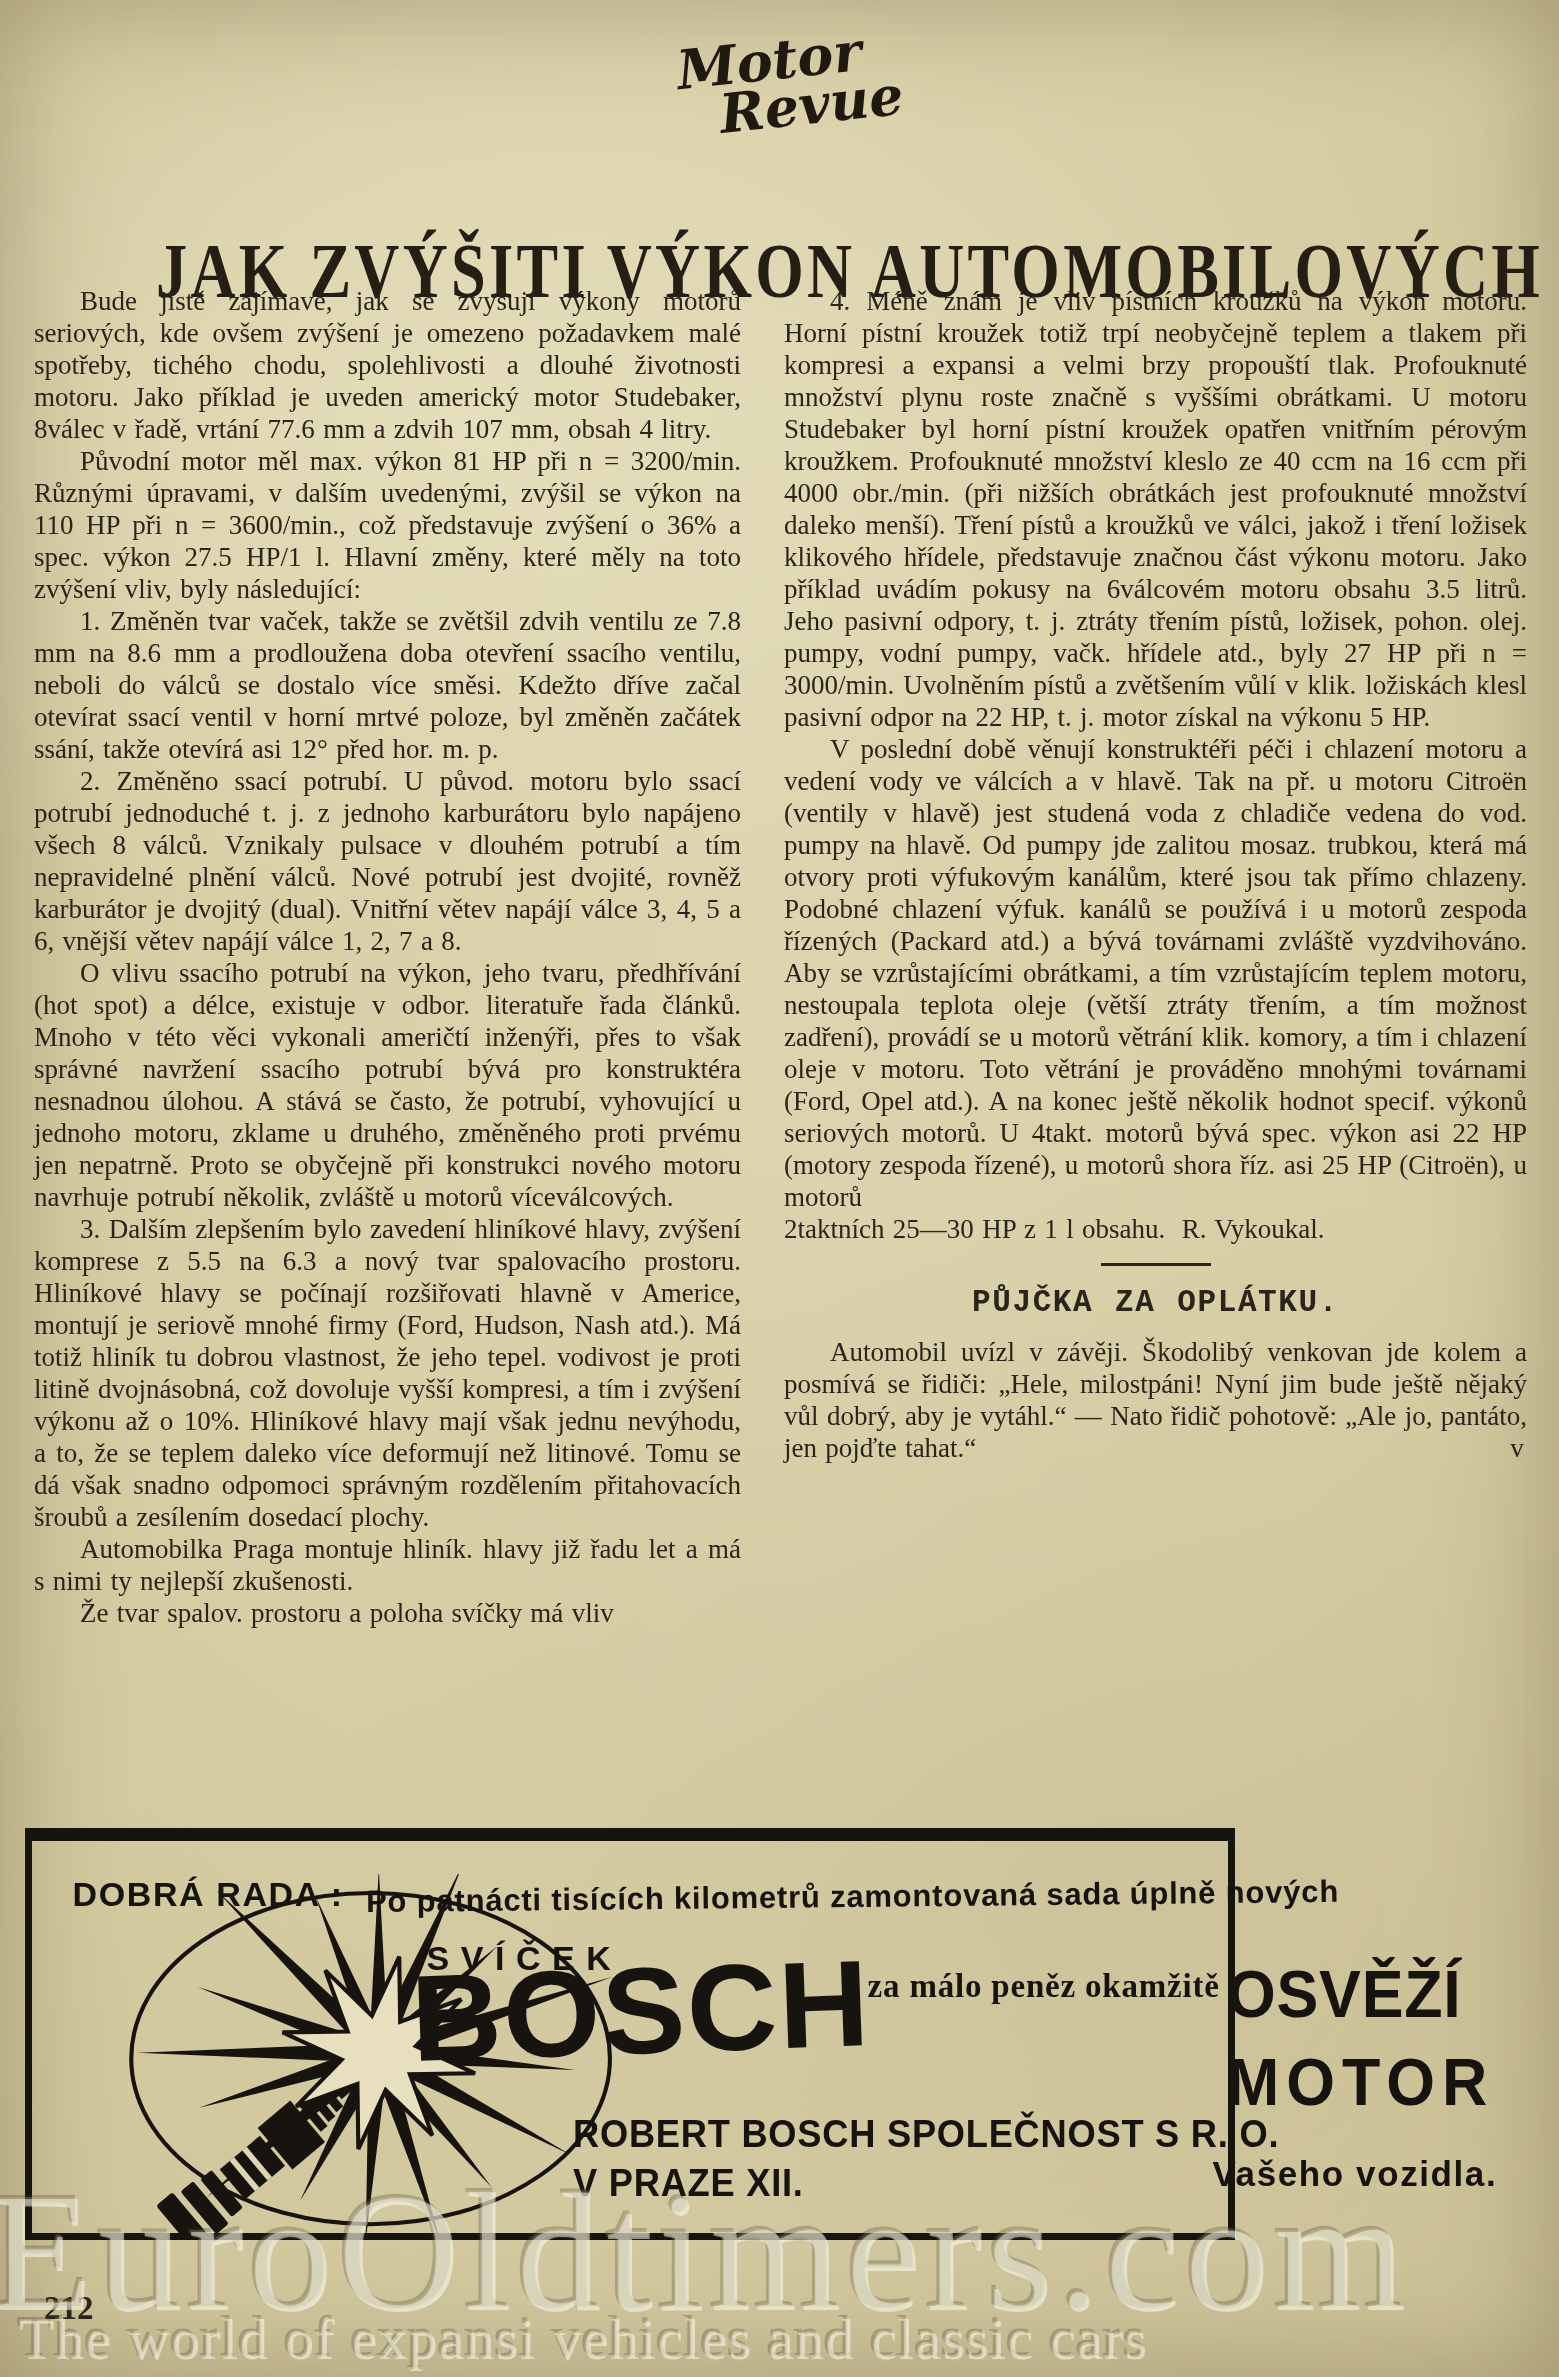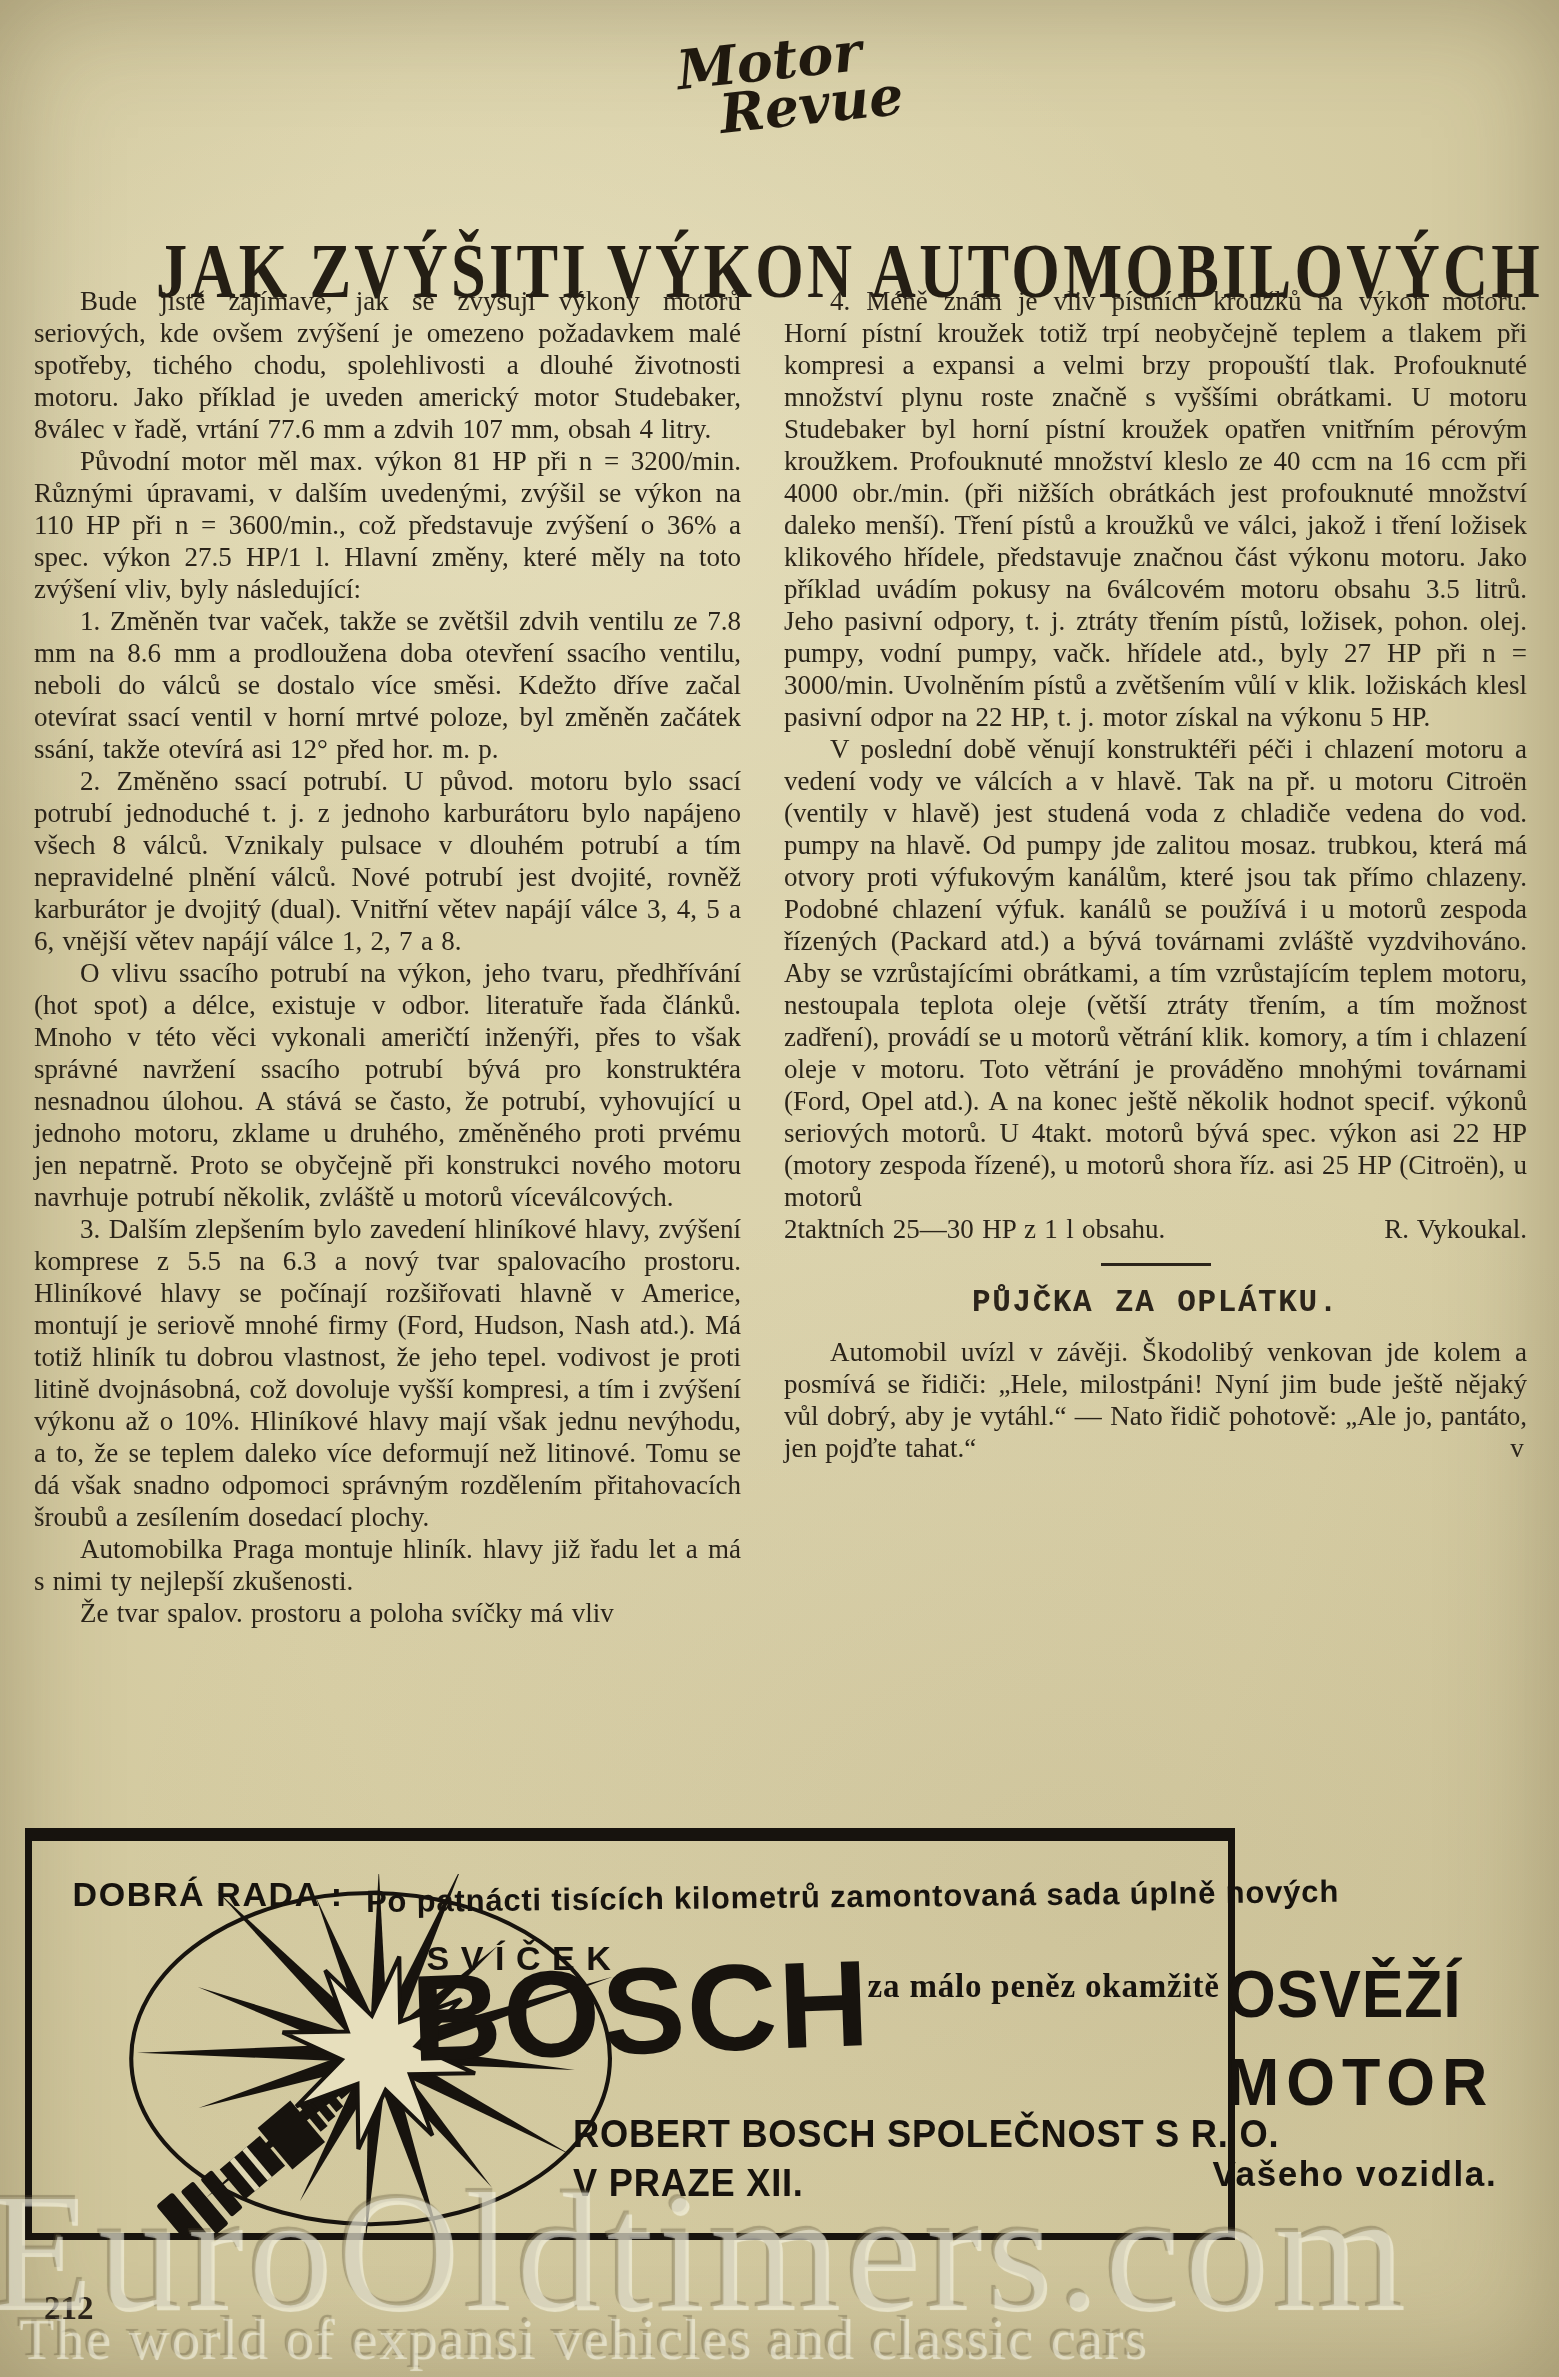--- a/index.html
+++ b/index.html
@@ -32,21 +32,21 @@
     transform:scaleX(0.8);transform-origin:50% 50%;
     white-space:nowrap;color:#241e14;
   }
 
   
   .col{position:absolute;top:285px;font-size:27px;line-height:32px;word-spacing:1.6px;text-align:justify;}
   .col-left{left:34px;width:707px;}
   .col-right{left:784px;width:743px;}
   .col p{margin:0;text-indent:46px;}
   .col p.no-indent{text-indent:0;}
-  .split-line{display:flex;justify-content:space-between;margin:0;gap:8px;}
+  .split-line{display:flex;margin:0;}
   .split-line .author{padding-left:16.4px;}
   .divider{width:110px;height:3.3px;background:#2b241a;margin:18px auto 21px auto;}
   .joke-heading{margin:0 0 16.4px 0;text-align:center;font-size:31px;font-weight:bold;letter-spacing:1.6px;font-family:Liberation Mono, monospace;}
   .catchword{text-align:right;margin-top:-32px;padding-right:3.3px;}
 
   
   .ad{
     position:absolute;left:24.6px;top:1828px;width:1210px;height:412px;
     box-sizing:border-box;
     border:7.4px solid #17130e;border-top-width:13px;

